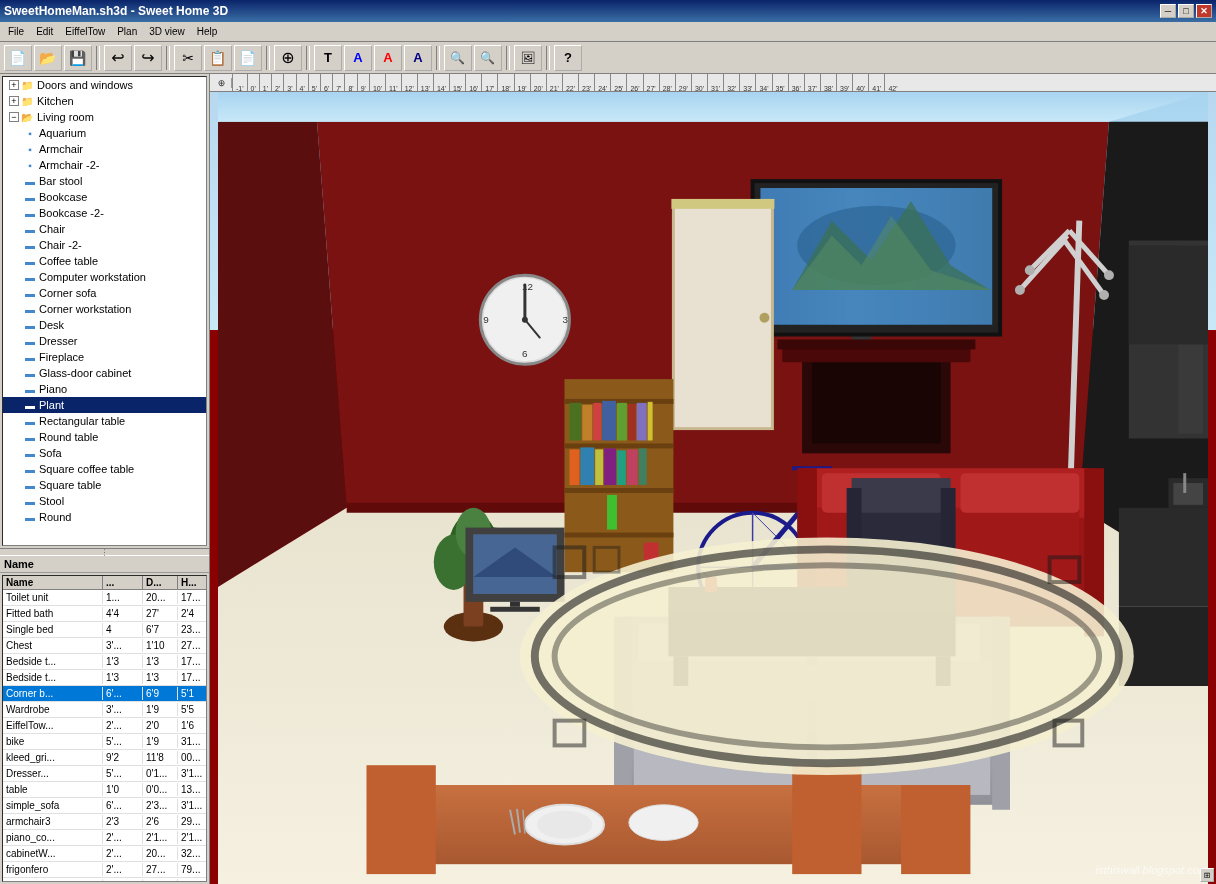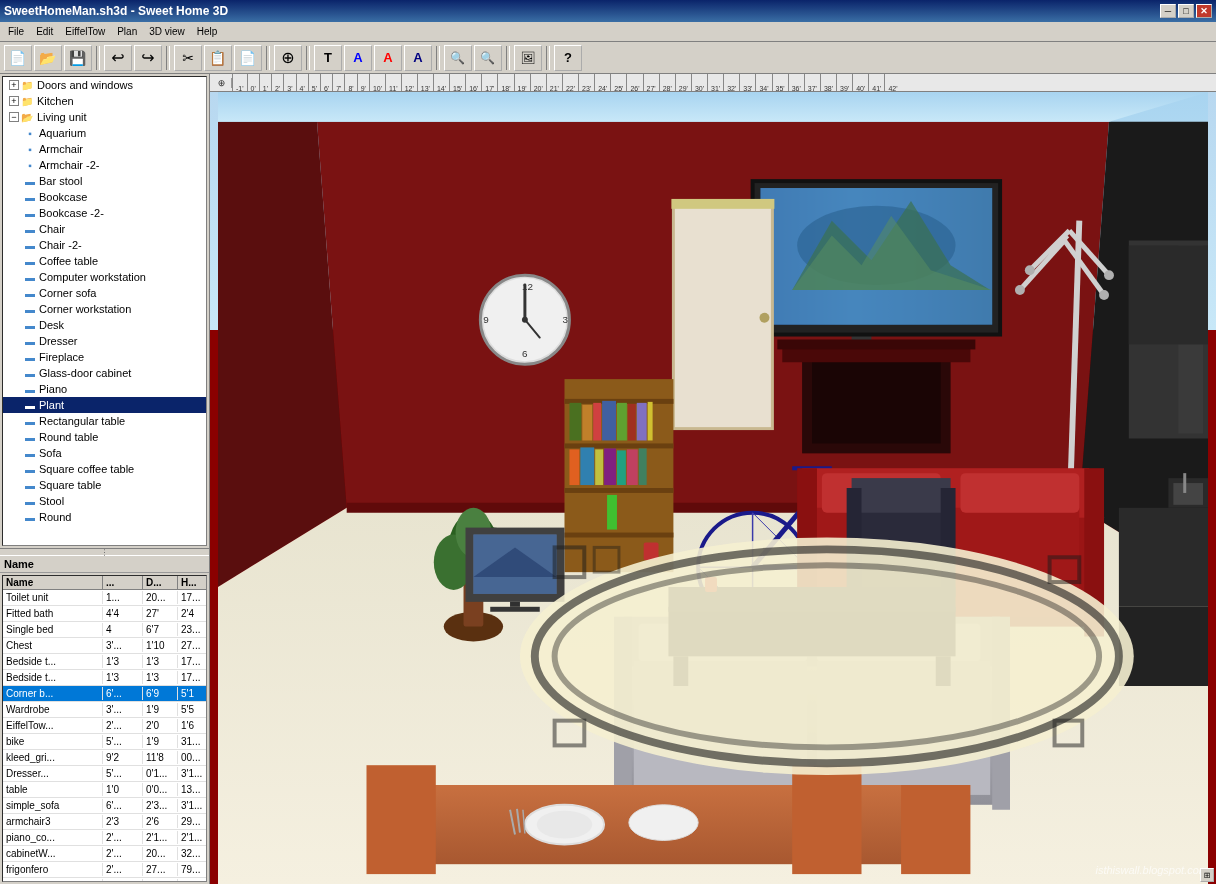--- a/index.html
+++ b/index.html
@@ -320,21 +320,21 @@
 
       <div class="tree-item category">
         <span class="tree-expand">+</span>
         <span class="tree-icon">📁</span>
         <span>Kitchen</span>
       </div>
 
       <div class="tree-item category">
         <span class="tree-expand">−</span>
         <span class="tree-icon">📂</span>
-        <span>Living unit</span>
+        <span>Living room</span>
       </div>
 
       <div class="tree-item sub-item">
         <span class="tree-icon" style="color:#4488cc;">▪</span>
         <span>Aquarium</span>
       </div>
       <div class="tree-item sub-item">
         <span class="tree-icon" style="color:#4488cc;">▪</span>
         <span>Armchair</span>
       </div>

